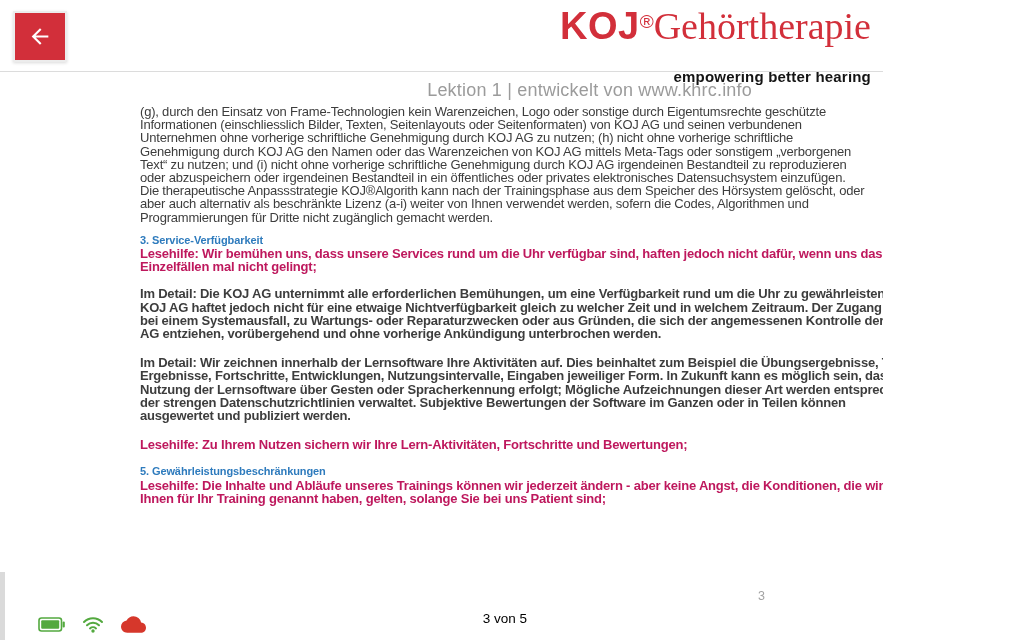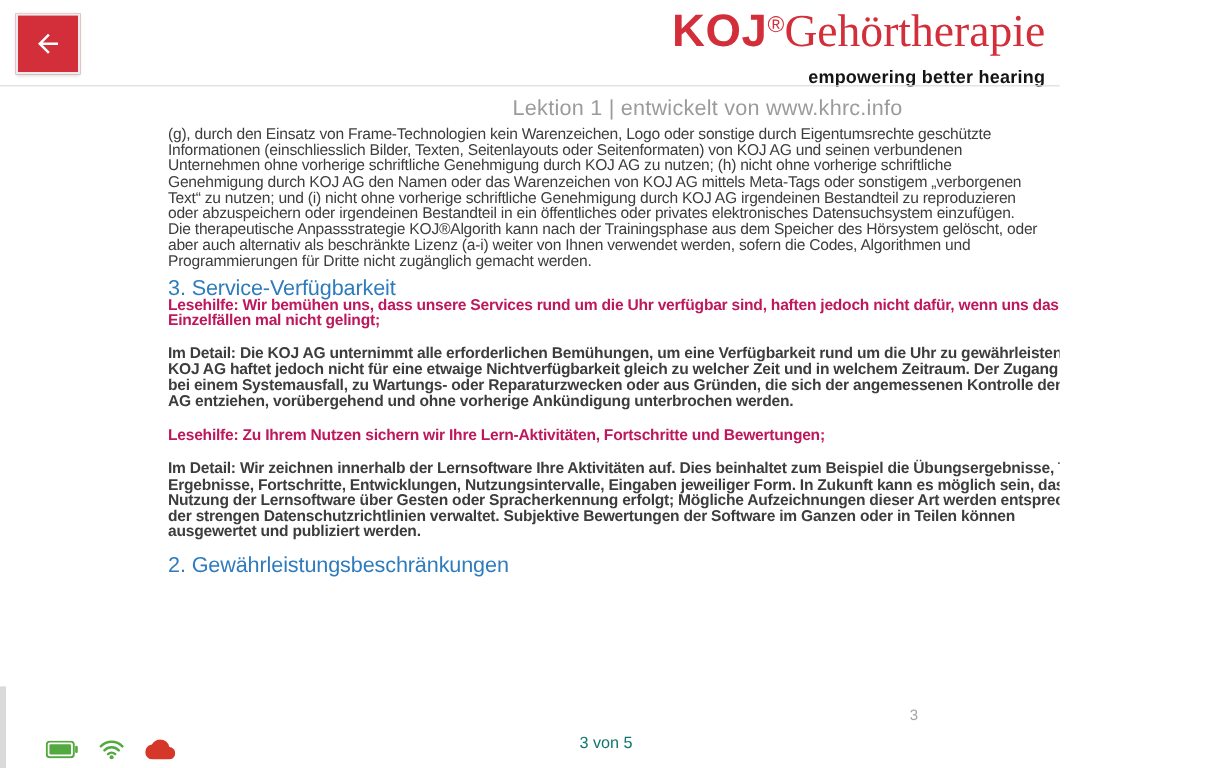--- a/index.html
+++ b/index.html
@@ -12,37 +12,37 @@
     position:absolute; left:13px; top:11px; width:54px; height:51px;
     background:var(--brand-red,#cf3540); border:2px solid #ececec;
     box-shadow:0 1px 3px rgba(0,0,0,.15); display:flex; align-items:center;
     justify-content:center; cursor:pointer; padding:0;
   }
   .brand { position:absolute; right:12px; top:5px; text-align:right; }
   .brand-line { color:var(--brand-red,#d22f3a); font-size:38px; line-height:42px; white-space:nowrap; }
   .brand-koj { font-weight:700; letter-spacing:.5px; }
   .brand-reg { font-size:19px; position:relative; top:-11px; font-weight:400; }
   .brand-name { font-family:"Liberation Serif", serif; }
-  .brand-tagline { font-size:15px; font-weight:700; color:#141414; margin-top:2px; letter-spacing:.2px; }
+  .brand-tagline { font-size:15px; font-weight:700; color:#141414; margin-top:14px; letter-spacing:.2px; }
   .divider { position:absolute; left:0; top:71px; width:1024px; height:1px; background:#dcdcdc; }
   .lesson-line { position:absolute; top:80px; right:131px; font-size:18px; color:#9b9b9b; letter-spacing:.2px; }
   
   .doc {
     position:absolute; left:140px; top:102px; width:766px;
     color:#3d3d3d; font-size:13px; line-height:13.2px; letter-spacing:-.2px;
   }
   .lines { white-space:pre; margin:0; }
   .intro { margin:3px 0 10px 0; }
-  .sec-heading { margin:0; font-size:18px; line-height:13.2px; font-weight:400; color:var(--heading-blue,#2e7bbd); letter-spacing:-.1px; }
+  .sec-heading { margin:0; font-size:11px; line-height:13.2px; font-weight:700; color:var(--heading-blue,#2e7bbd); letter-spacing:-.1px; }
   .lesehilfe { font-weight:700; color:#be185d; margin:0 0 14px 0; }
   .detail { margin:0 0 16px 0;font-weight:bold; }
   
   .footer-icons { position:absolute; left:38px; top:614px; display:flex; gap:17px; align-items:center; height:20px; }
   .page-num { position:absolute; top:589px; right:118px; font-size:12.5px; color:#a3a3a3; }
-  .page-indicator { position:absolute; top:611px; left:0; width:1010px; text-align:center; font-size:13.5px; color:#0f766e; }
+  .page-indicator { position:absolute; top:611px; left:0; width:1010px; text-align:center; font-size:13.5px; color:#000000; }
   .left-edge { position:absolute; left:0; top:572px; width:5px; height:68px; background:#dadada; }
 </style>
 </head>
 <body>
 
 <div class="page">
 
   <button class="back-btn" title="back">
     <span style="display:flex">
       <svg width="34" height="25" viewBox="0 0 24 24">
@@ -77,30 +77,32 @@
       <h2 class="sec-heading">3. Service-Verfügbarkeit</h2>
       <p class="lines lesehilfe">Lesehilfe: Wir bemühen uns, dass unsere Services rund um die Uhr verfügbar sind, haften jedoch nicht dafür, wenn uns das in
 Einzelfällen mal nicht gelingt;</p>
       <p class="lines detail">Im Detail: Die KOJ AG unternimmt alle erforderlichen Bemühungen, um eine Verfügbarkeit rund um die Uhr zu gewährleisten. Die
 KOJ AG haftet jedoch nicht für eine etwaige Nichtverfügbarkeit gleich zu welcher Zeit und in welchem Zeitraum. Der Zugang kann
 bei einem Systemausfall, zu Wartungs- oder Reparaturzwecken oder aus Gründen, die sich der angemessenen Kontrolle der KOJ
 AG entziehen, vorübergehend und ohne vorherige Ankündigung unterbrochen werden.</p>
     </section>
 
     <section>
-      <p class="lines lesehilfe">Lesehilfe: Zu Ihrem Nutzen sichern wir Ihre Lern-Aktivitäten, Fortschritte und Bewertungen;</p>
       <p class="lines detail">Im Detail: Wir zeichnen innerhalb der Lernsoftware Ihre Aktivitäten auf. Dies beinhaltet zum Beispiel die Übungsergebnisse, Test-
 Ergebnisse, Fortschritte, Entwicklungen, Nutzungsintervalle, Eingaben jeweiliger Form. In Zukunft kann es möglich sein, dass die
 Nutzung der Lernsoftware über Gesten oder Spracherkennung erfolgt; Mögliche Aufzeichnungen dieser Art werden entsprechend
 der strengen Datenschutzrichtlinien verwaltet. Subjektive Bewertungen der Software im Ganzen oder in Teilen können
 ausgewertet und publiziert werden.</p>
+      <p class="lines lesehilfe">Lesehilfe: Zu Ihrem Nutzen sichern wir Ihre Lern-Aktivitäten, Fortschritte und Bewertungen;</p>
     </section>
 
     <section>
-      <h2 class="sec-heading">2. Gewährleistungsbeschränkungen</h2>
+      <h2 class="sec-heading">5. Gewährleistungsbeschränkungen</h2>
+      <p class="lines lesehilfe">Lesehilfe: Die Inhalte und Abläufe unseres Trainings können wir jederzeit ändern - aber keine Angst, die Konditionen, die wir
+Ihnen für Ihr Training genannt haben, gelten, solange Sie bei uns Patient sind;</p>
       <p class="lines detail"></p>
     </section>
   </main>
 
   <div class="left-edge"></div>
 
   <div class="footer-icons">
     <span style="display:flex">
       <svg width="27" height="15" viewBox="0 0 27 15">
         <rect x="1" y="1" width="22.5" height="13" rx="2.5" fill="none" stroke="#53a93f" stroke-width="1.6"></rect>

